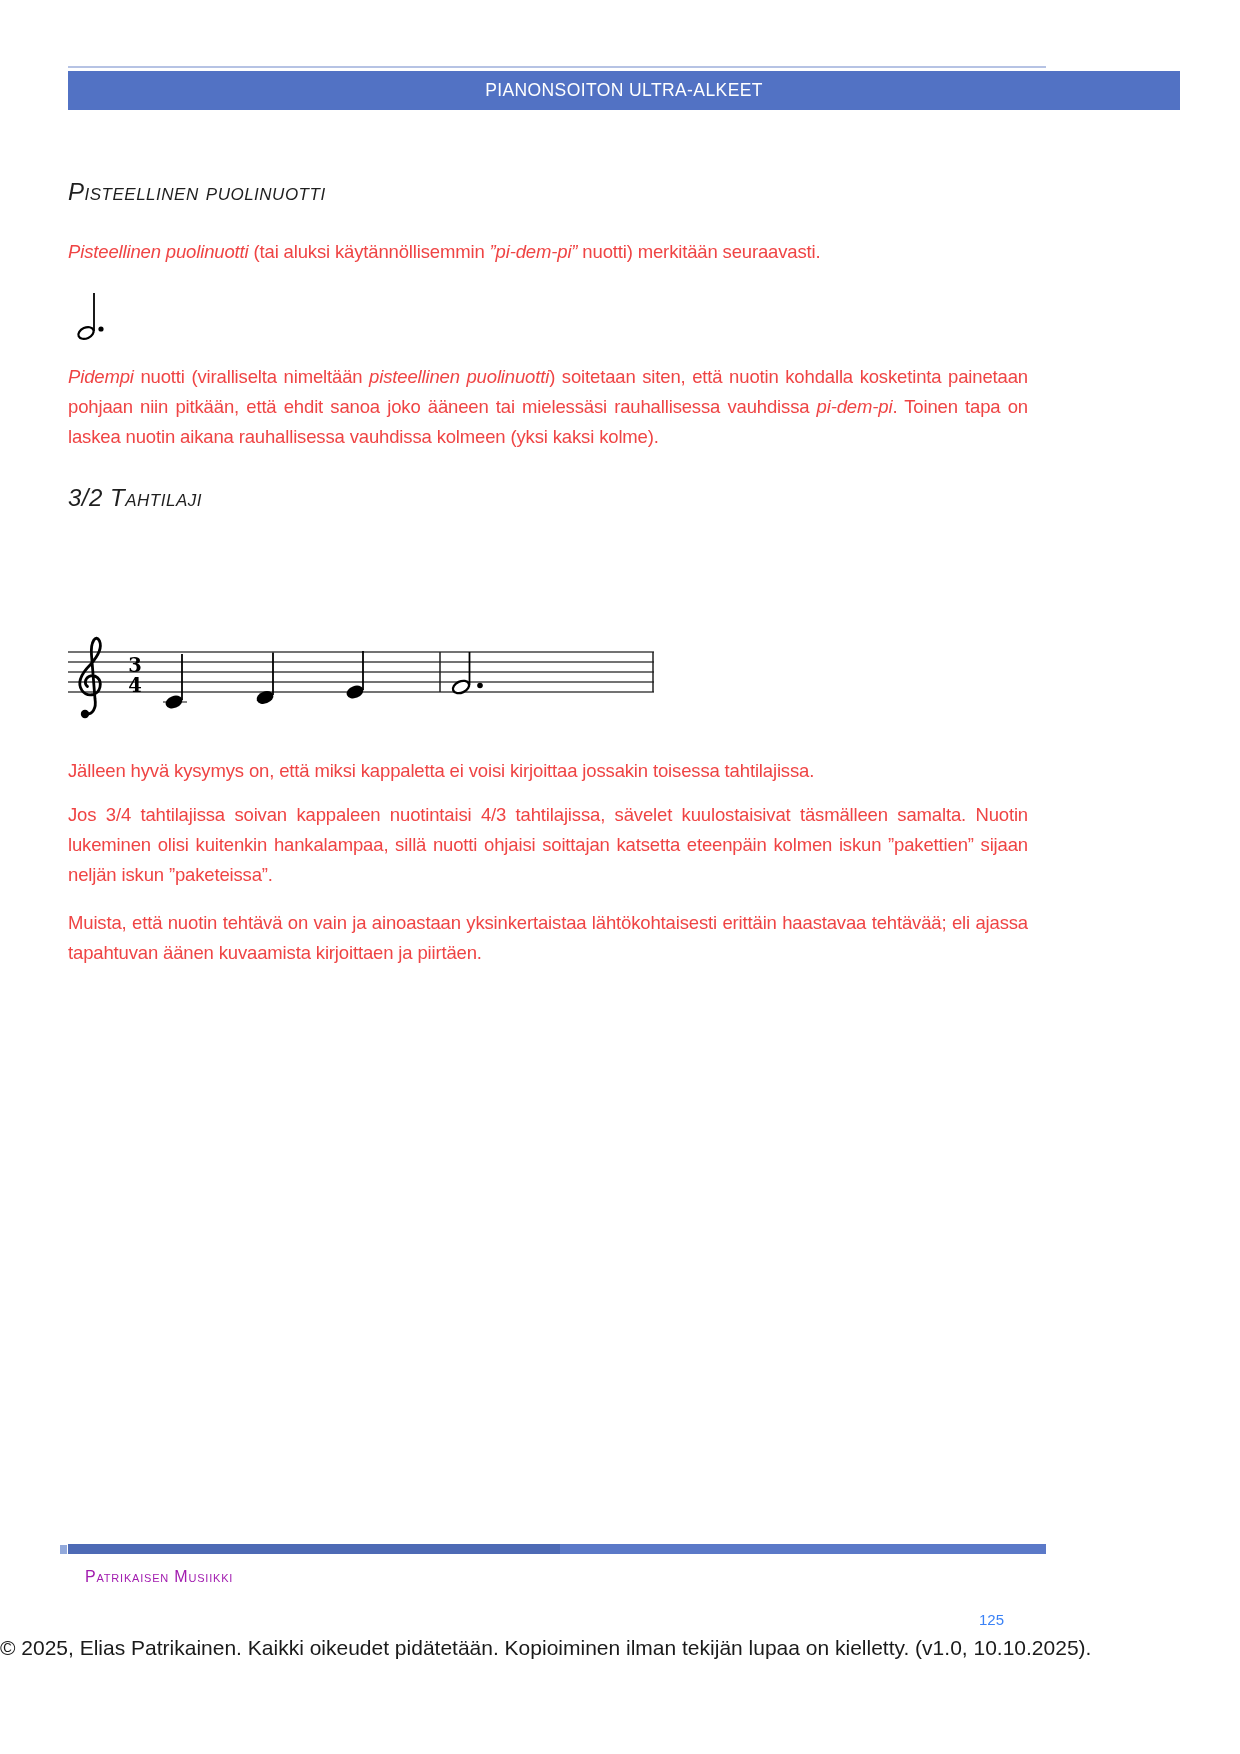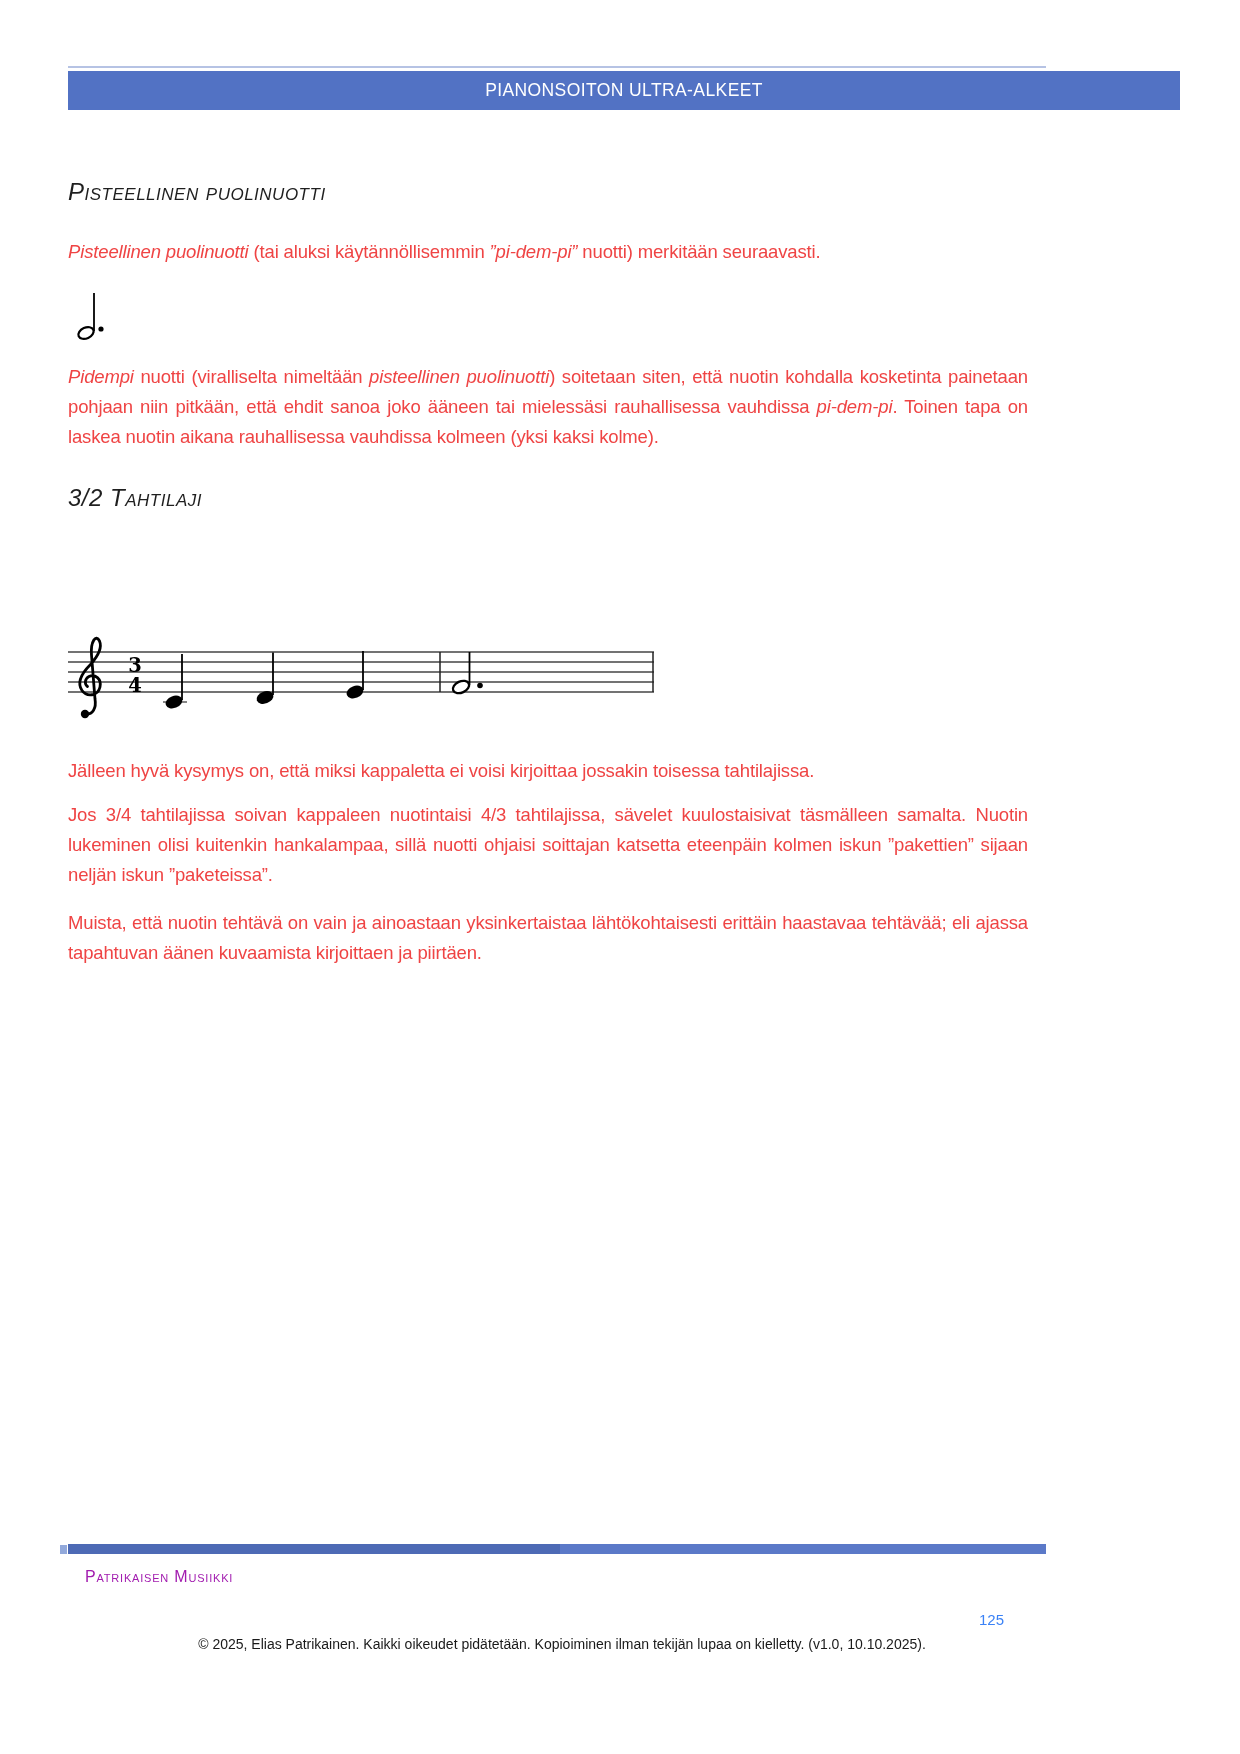--- a/index.html
+++ b/index.html
@@ -14,21 +14,21 @@
                letter-spacing:.5px;}
   .body-p{width:960px;font-size:18.5px;line-height:30px;letter-spacing:-0.15px;color:#ef4444;}
   .just{text-align:justify;}
   .it{font-style:italic;}
   .footer-cap{left:60px;top:1545px;width:7px;height:9px;background:#92a9db;}
   .footer-seg1{left:68px;top:1544px;width:492px;height:10px;background:#4d6ab5;}
   .footer-seg2{left:560px;top:1544px;width:486px;height:10px;background:#5b79c8;}
   .footer-left{left:85px;top:1568px;font-size:16px;color:#a21caf;font-variant:small-caps;
                letter-spacing:.8px;}
   .footer-page{left:920px;top:1570px;width:84px;text-align:right;font-size:15px;color:#3b82f6;margin-top:41px;}
-  .copyright{left:0;top:1636px;width:1124px;text-align:center;font-size:14px;color:#1a1a1a;}
+  .copyright{left:0;top:1636px;width:1124px;font-size:21px;color:#1a1a1a;}
   svg .staffline{stroke:#444;stroke-width:1.3;}
   svg .barline{stroke:#222;stroke-width:1.5;}
   svg .stem{stroke:#000;stroke-width:1.8;}
   svg .tsig{font-family:"DejaVu Serif",serif;font-weight:bold;font-size:19.5px;fill:#000;}
 </style>
 </head>
 <body>
 
 <div id="page">
 

